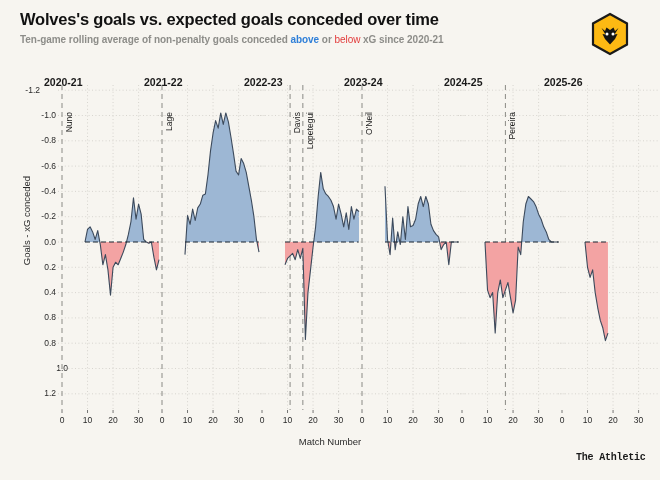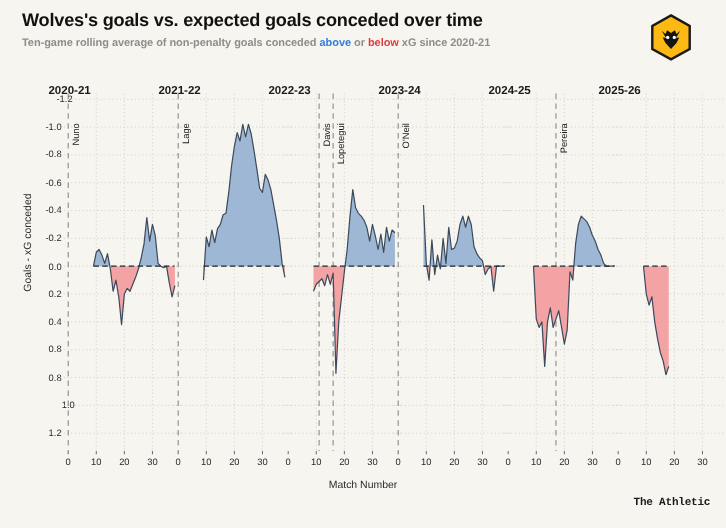--- a/index.html
+++ b/index.html
@@ -15,21 +15,21 @@
   .title{
     position:absolute;left:20px;top:10px;
     font-size:16.5px;font-weight:bold;letter-spacing:-0.2px;
     color:#111;
   }
   .subtitle{
     position:absolute;left:20px;top:34px;
     font-size:10px;color:#8d8d89;font-weight:bold;letter-spacing:-0.05px;
   }
   .subtitle .above{color:#2f7fd8;font-weight:bold;}
-  .subtitle .below{color:#e23b3b;font-weight:bold;}
+  .subtitle .below{color:#e23b3b;font-weight:normal;}
   .logo{position:absolute;left:588px;top:12px;width:44px;height:44px;}
   .footer{
     position:absolute;left:576px;top:452px;
     font-size:10px;font-weight:bold;color:#1a1a1a;letter-spacing:-0.2px;font-family:Liberation Mono, monospace;
   }
   .panel-title{
     position:absolute;font-size:10.5px;font-weight:bold;color:#1a1a1a;
     top:76px;
   }
   .ylabel{
@@ -76,21 +76,21 @@
       <circle cx="25" cy="22" r="1.5" fill="#ffffff"></circle>
     </svg>
   </div>
 
   <div class="footer">The Athletic</div>
 
   <div class="ylabel">Goals - xG conceded</div>
   <div class="xlabel">Match Number</div>
 
   <div id="yticks">
-      <div class="ytick" style="left: 32px; top: 84.7px;">-1.2</div>
+      <div class="ytick" style="left: 6px; top: 84.7px;">-1.2</div>
       <div class="ytick" style="left: 22px; top: 110px;">-1.0</div>
       <div class="ytick" style="left: 22px; top: 135.3px;">-0.8</div>
       <div class="ytick" style="left: 22px; top: 160.6px;">-0.6</div>
       <div class="ytick" style="left: 22px; top: 185.9px;">-0.4</div>
       <div class="ytick" style="left: 22px; top: 211.2px;">-0.2</div>
       <div class="ytick" style="left: 22px; top: 236.5px;">0.0</div>
       <div class="ytick" style="left: 22px; top: 261.8px;">0.2</div>
       <div class="ytick" style="left: 22px; top: 287.1px;">0.4</div>
       <div class="ytick" style="left: 22px; top: 312.4px;">0.8</div>
       <div class="ytick" style="left: 22px; top: 337.7px;">0.8</div>

